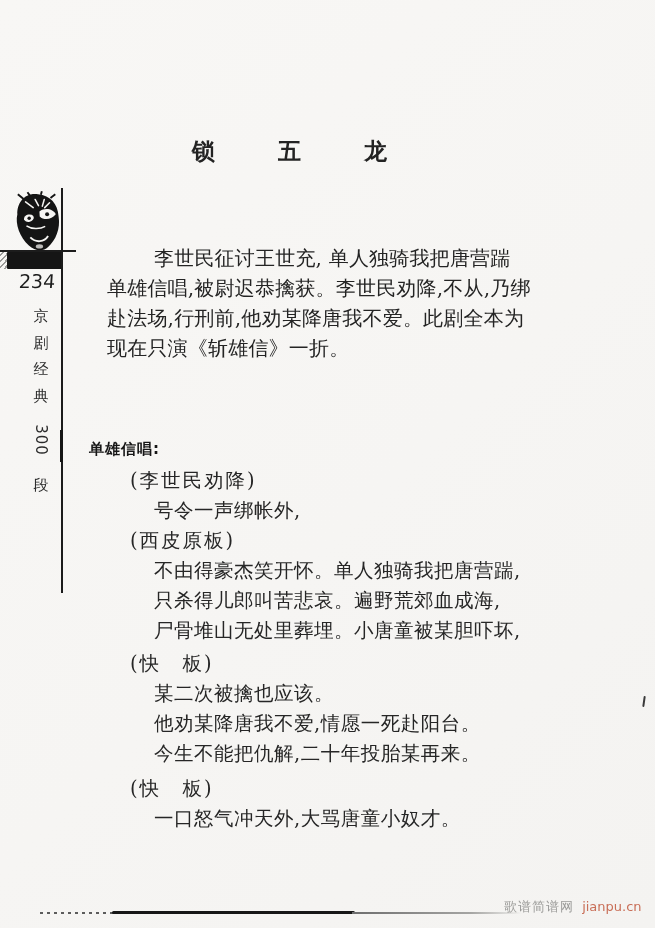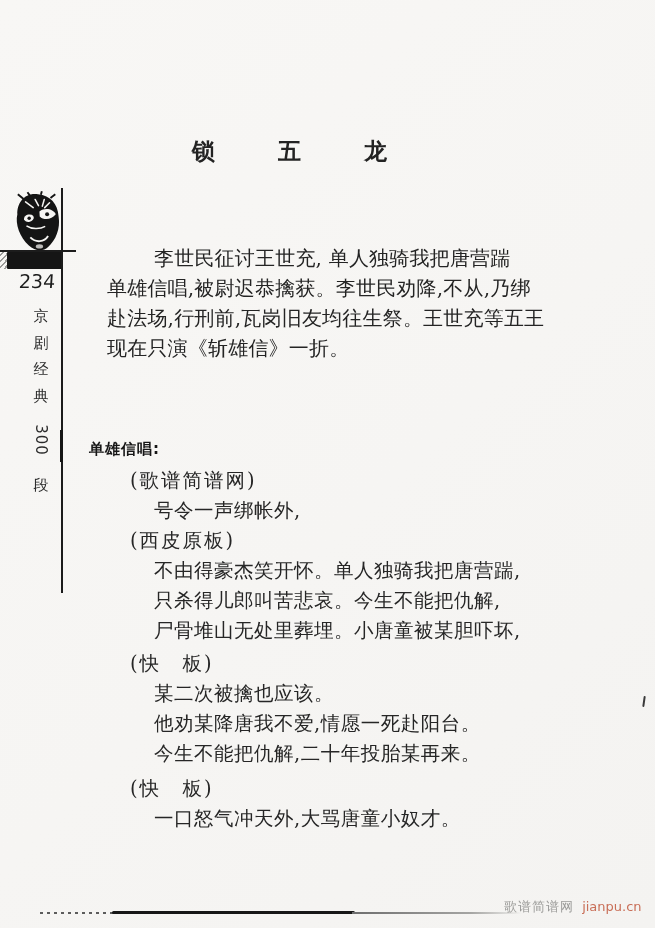--- a/index.html
+++ b/index.html
@@ -140,31 +140,31 @@
       <span>300</span>
     </div>
     <div class="series-char series-suffix">段</div>
   </div>
 
   <div class="play-title">锁 五 龙</div>
 
   <div class="intro">
       <div class="intro-line first">李世民征讨王世充, 单人独骑我把唐营踹</div>
       <div class="intro-line">单雄信唱,被尉迟恭擒获。李世民劝降,不从,乃绑</div>
-      <div class="intro-line">赴法场,行刑前,瓦岗旧友均往生祭。王世充等五王</div>
+      <div class="intro-line">赴法场,行刑前,他劝某降唐我不爱。此剧全本为</div>
       <div class="intro-line">现在只演《斩雄信》一折。</div>
     </div>
 
   <div class="singer-label">单雄信唱:</div>
   <div class="lyrics">
-      <div class="lyric-line board">(歌谱简谱网)</div>
+      <div class="lyric-line board">(李世民劝降)</div>
       <div class="lyric-line lyric">号令一声绑帐外,</div>
       <div class="lyric-line board">(西皮原板)</div>
       <div class="lyric-line lyric">不由得豪杰笑开怀。单人独骑我把唐营踹,</div>
-      <div class="lyric-line lyric">只杀得儿郎叫苦悲哀。今生不能把仇解,</div>
+      <div class="lyric-line lyric">只杀得儿郎叫苦悲哀。遍野荒郊血成海,</div>
       <div class="lyric-line lyric">尸骨堆山无处里葬埋。小唐童被某胆吓坏,</div>
       <div class="lyric-line board gap-sm">(快　板)</div>
       <div class="lyric-line lyric">某二次被擒也应该。</div>
       <div class="lyric-line lyric">他劝某降唐我不爱,情愿一死赴阳台。</div>
       <div class="lyric-line lyric">今生不能把仇解,二十年投胎某再来。</div>
       <div class="lyric-line board gap-md">(快　板)</div>
       <div class="lyric-line lyric">一口怒气冲天外,大骂唐童小奴才。</div>
     </div>
 
   <div class="stray-mark"></div>

